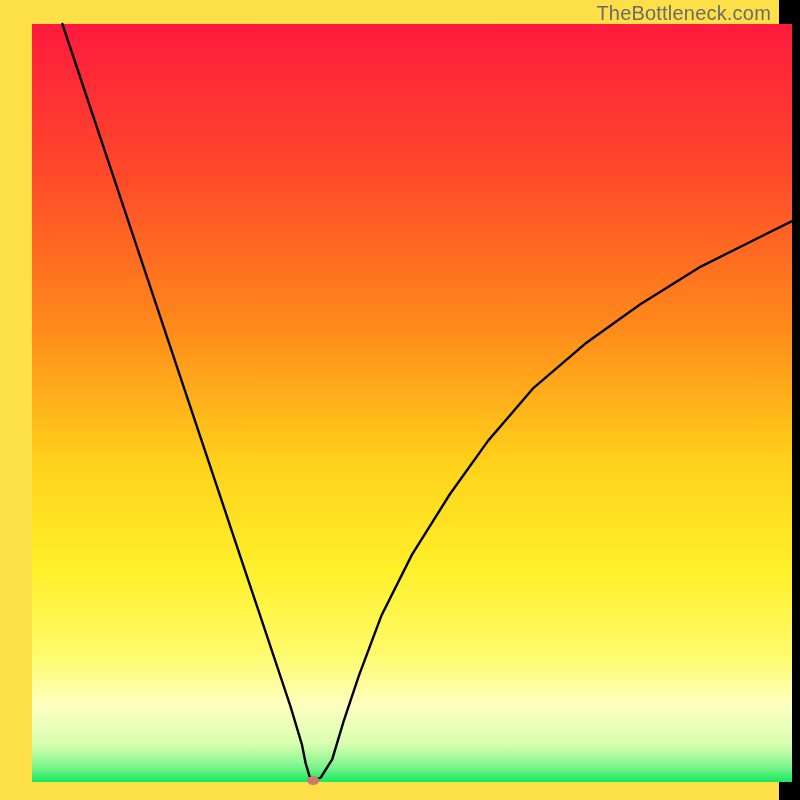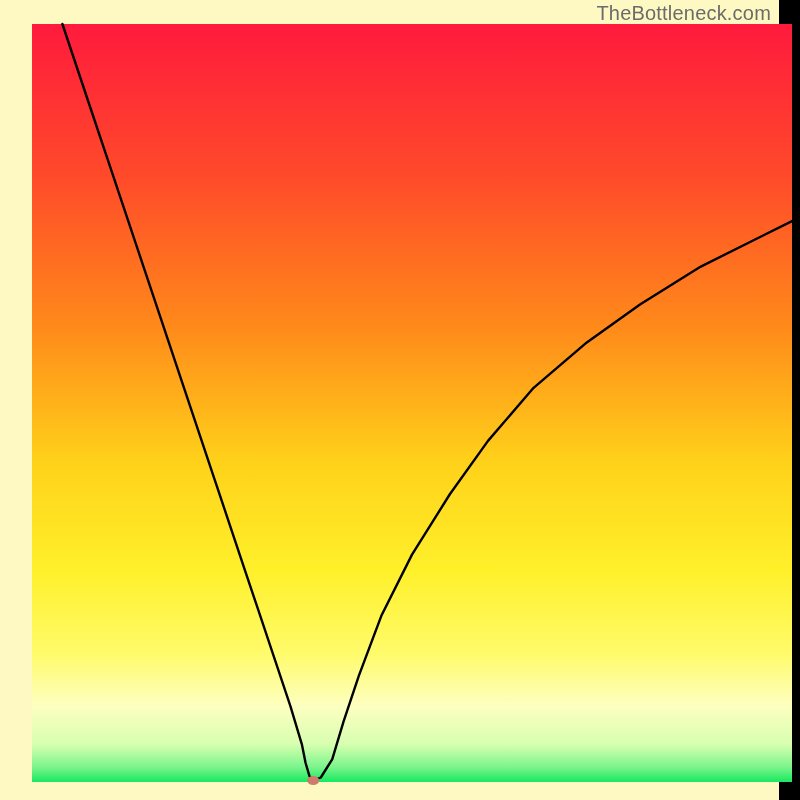--- a/index.html
+++ b/index.html
@@ -10,21 +10,21 @@
     background: #000;
     overflow: hidden;
     font-family: Arial, Helvetica, sans-serif;
   }
   .frame {
     position: absolute;
     top: 0;
     left: 0;
     width: 779px;
     height: 800px;
-    background: #fef9c3;
+    background: #fde047;
   }
   .watermark {
     position: absolute;
     top: 2px;
     right: 8px;
     color: #6b6b6b;
     font-size: 20px;
     letter-spacing: 0.2px;
     z-index: 30;
   }

